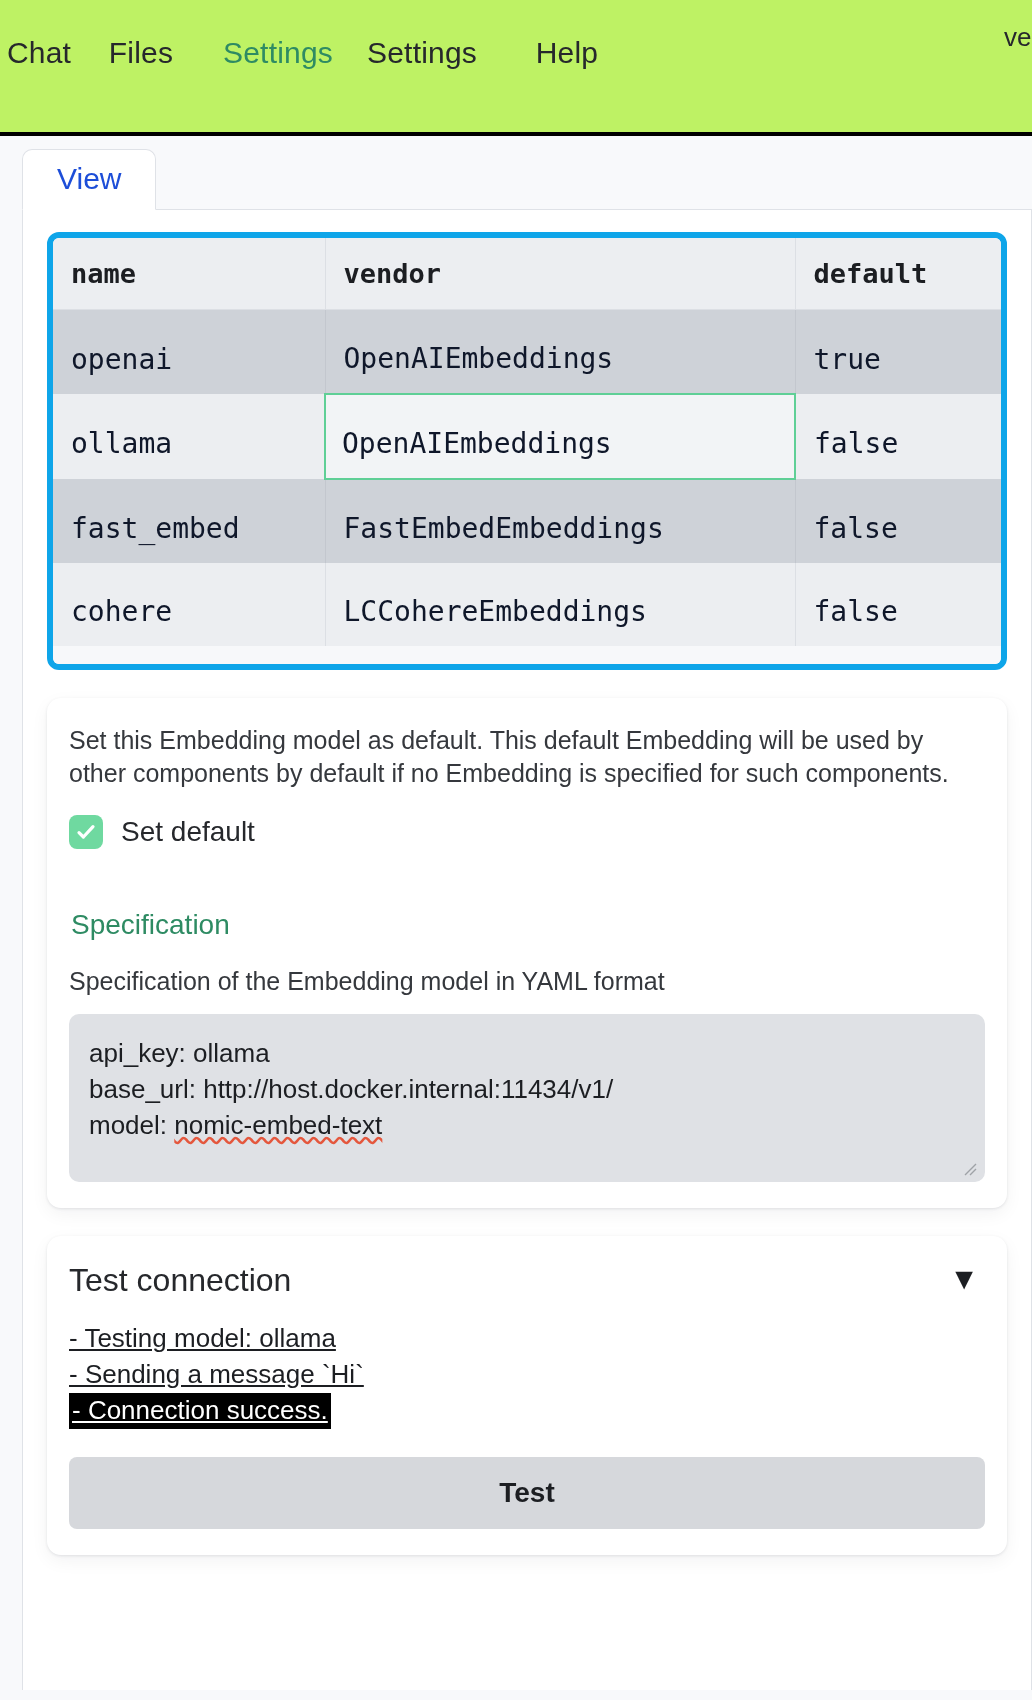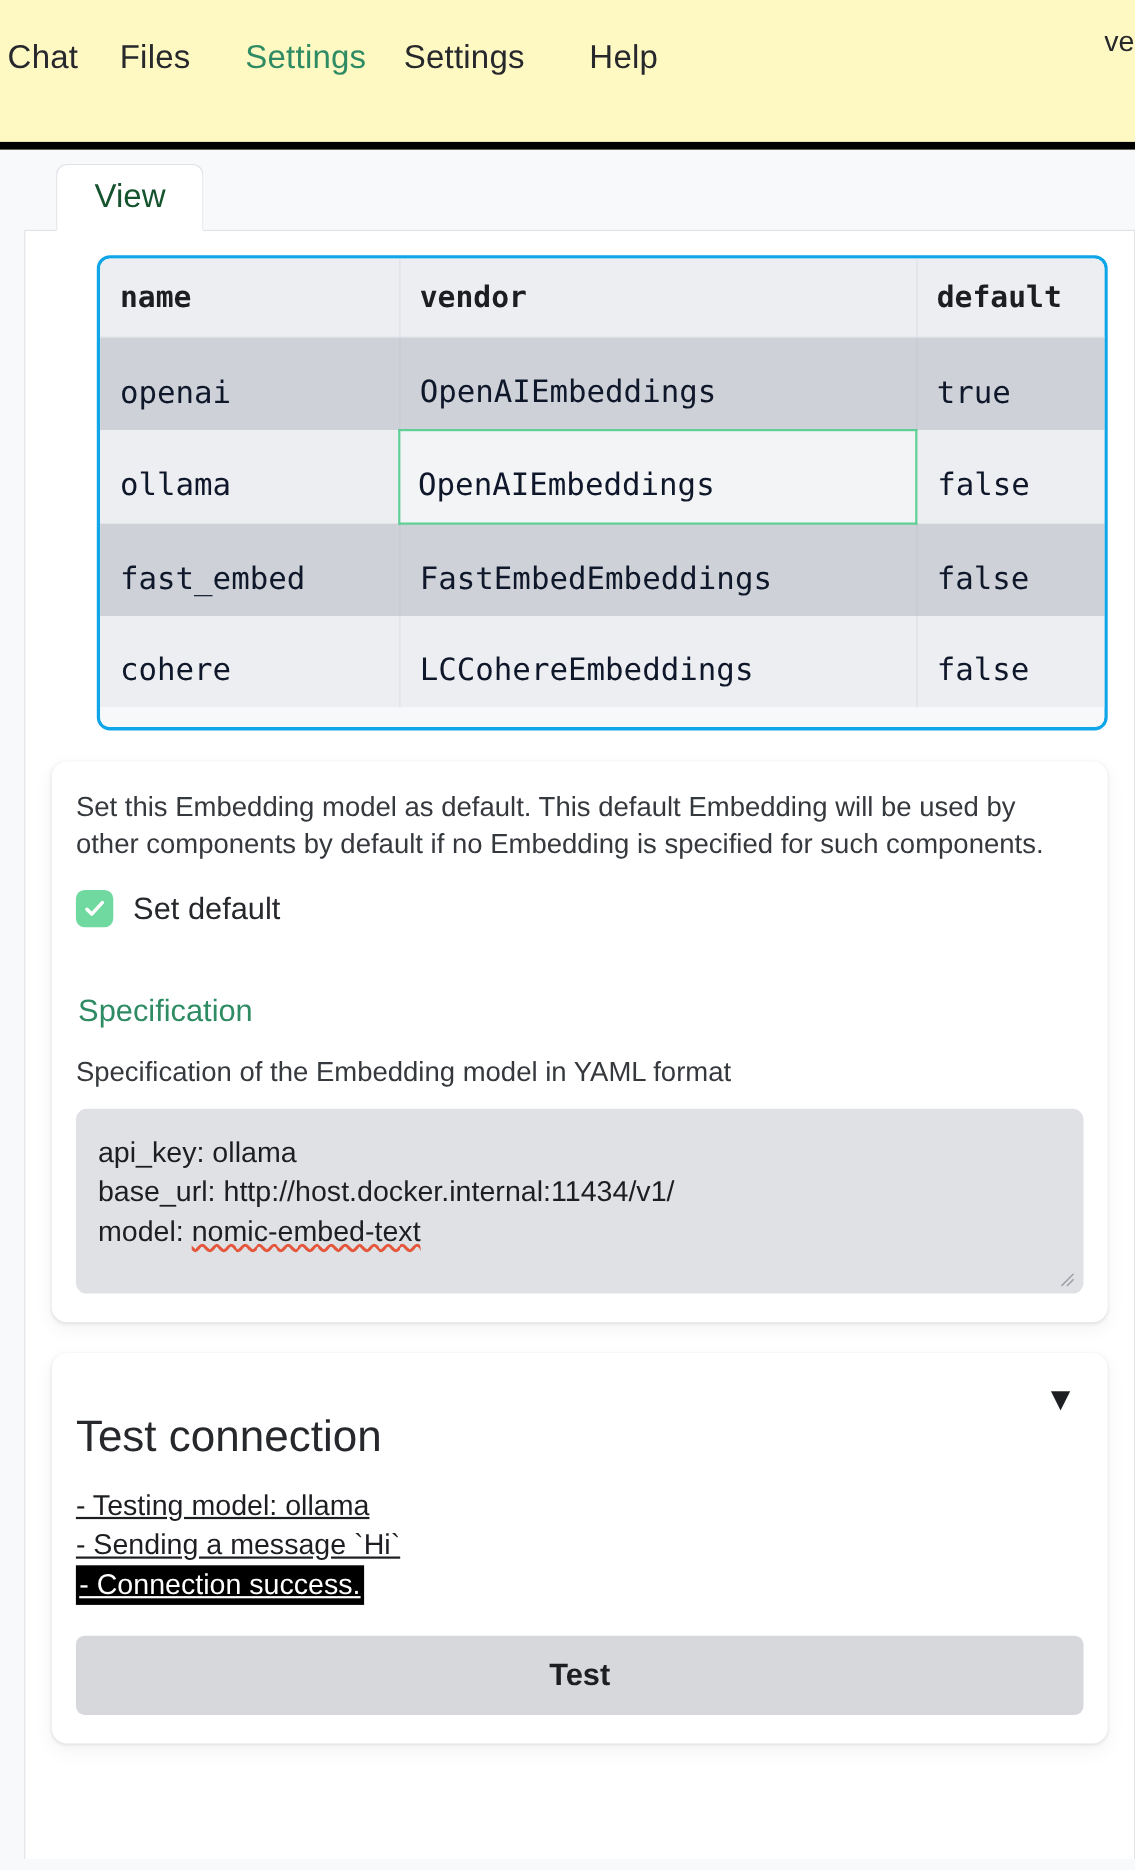--- a/index.html
+++ b/index.html
@@ -8,22 +8,22 @@
     background: #f8f9fb;
     font-family: "Liberation Sans", sans-serif;
     overflow: hidden;
   }
   .app { position: relative; width: 1032px; height: 1700px; background: #f8f9fb; }
 
   
   .topnav {
     position: relative;
     height: 136px;
-    background: #fef9c3;
-    border-bottom: 7px solid #000000;
+    background: #bef264;
+    border-bottom: 4px solid #000000;
   }
   .nav-items {
     position: absolute;
     left: 0; top: 36px;
     display: flex;
     align-items: center;
   }
   .nav-item {
     font-size: 30px;
     color: #26282c;
@@ -67,25 +67,24 @@
     padding: 12px 34px 14px 34px;
     color: #26282c;
     border: 1px solid transparent;
     border-bottom: none;
     border-radius: 10px 10px 0 0;
     background: transparent;
     white-space: nowrap;
     line-height: 1.1;
   }
   .tab.active {
-    color: #14532d;
+    color: #1d4ed8;
     background: #ffffff;
     border-color: #dfe2e7;
     border-bottom: 1px solid #ffffff;
-    margin-left: 29px;
   }
   .tabs-rule {
     position: absolute;
     left: 22px; right: 0;
     bottom: 0;
     height: 1px;
     background: #dfe2e7;
     z-index: 1;
   }
 
@@ -95,26 +94,25 @@
     margin: 0 0 0 22px;
     background: #ffffff;
     border-left: 1px solid #dfe2e7;
     border-right: 1px solid #dfe2e7;
     min-height: 1480px;
     padding: 22px 24px 0 24px;
   }
 
   
   .table-card {
-    border: 3px solid #0ea5e9;
+    border: 6px solid #0ea5e9;
     border-radius: 12px;
     background: #f7f8fa;
     padding: 0;
     overflow: hidden;
-    margin-left: 41px;
   }
   table.grid {
     width: 100%;
     border-collapse: collapse;
     font-family: "DejaVu Sans Mono", "Liberation Mono", monospace;
     table-layout: fixed;
   }
   table.grid col.c1 { width: 272px; }
   table.grid col.c2 { width: 470px; }
   table.grid col.c3 { width: 230px; }
@@ -214,21 +212,21 @@
     width: 16px; height: 16px;
     opacity: .55;
   }
 
   
   .tc-head {
     display: flex;
     align-items: flex-start;
     justify-content: space-between;
   }
-  .tc-title { font-size: 40px; color: #26282c; margin-top: 28px; }
+  .tc-title { font-size: 32px; color: #26282c; }
   .caret {
     font-size: 30px;
     color: #1c1e22;
     line-height: 1;
     padding: 2px 6px;
   }
   .log { margin-top: 22px; }
   .log-line {
     font-size: 26px;
     line-height: 1.38;

